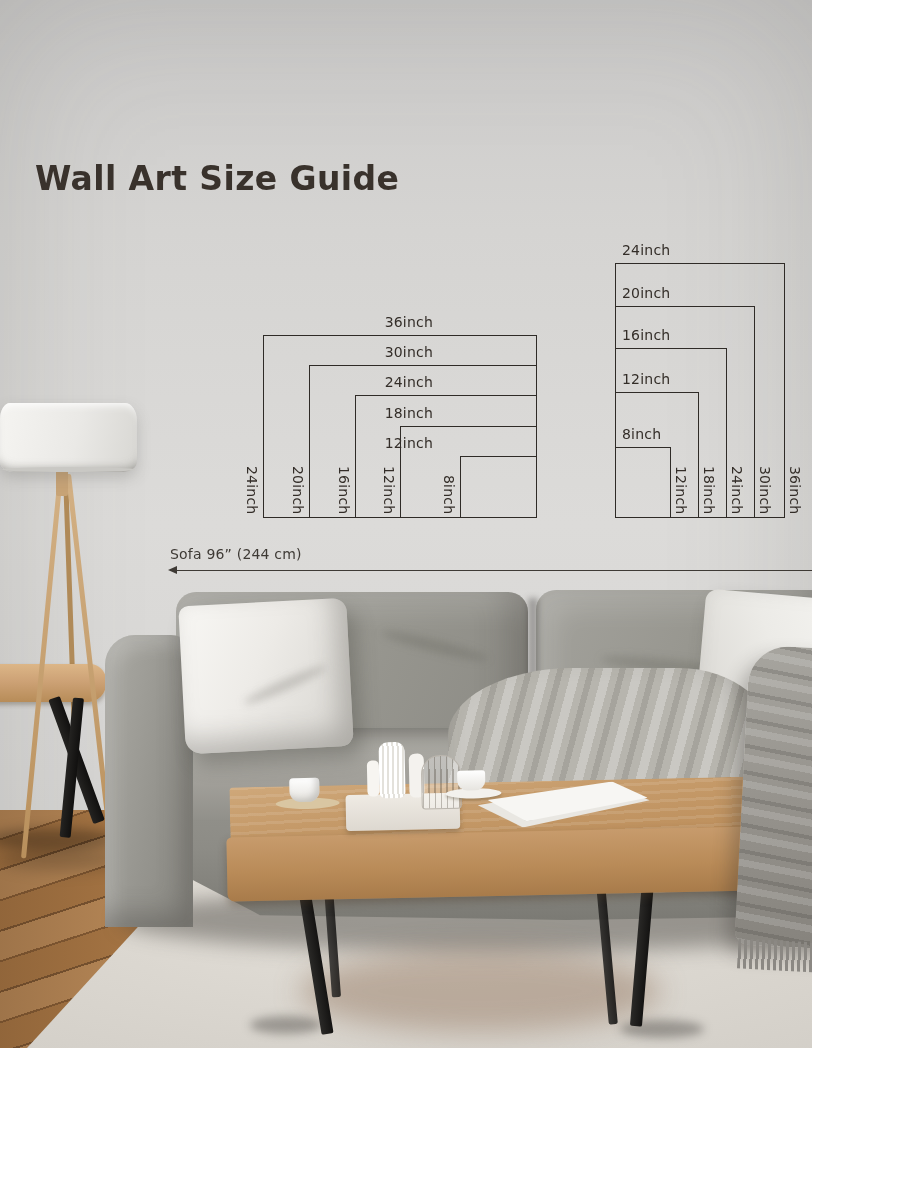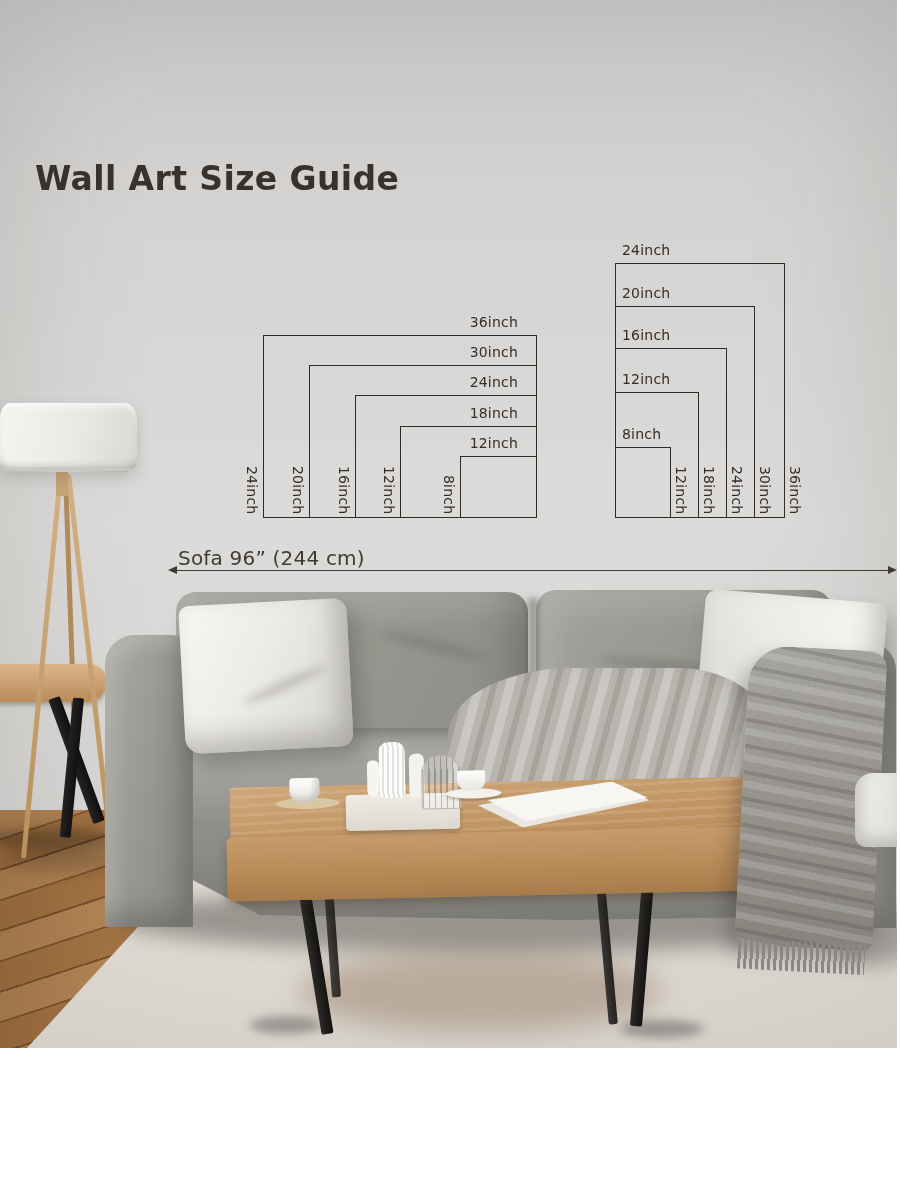--- a/index.html
+++ b/index.html
@@ -1,32 +1,32 @@
 <!DOCTYPE html>
 <html><head>
 <meta charset="utf-8">
 <style>
   html,body{margin:0;padding:0;background:#ffffff;}
   .stage{position:relative;width:900px;height:1200px;background:#ffffff;overflow:hidden;
          font-family:"DejaVu Sans","Liberation Sans",sans-serif;}
-  .photo{position:absolute;left:0;top:0;width:897px;height:1048px;overflow:hidden;
+  .photo{position:absolute;left:0;top:0;width:812px;height:1048px;overflow:hidden;
          background:linear-gradient(180deg,#cbcac9 0%,#d5d4d2 22%,#dcdbd9 50%,#d7d6d4 74%,#cfcecb 100%);}
   .photo::before{content:"";position:absolute;inset:0;box-shadow:inset 0 0 150px rgba(90,88,84,.20);z-index:2;pointer-events:none;}
 
   
   .page-title{position:absolute;left:35px;top:158px;font-size:33px;line-height:42px;font-weight:600;
               letter-spacing:.4px;color:#39322c;z-index:3;}
   .rect{position:absolute;border:1.7px solid #2f2b27;z-index:3;background:transparent;}
   .dimw{position:absolute;font-size:14px;font-weight:500;letter-spacing:.2px;color:#332d28;z-index:4;white-space:nowrap;}
   .dimw.r{text-align:right;}
   .dimh{position:absolute;font-size:14px;font-weight:500;letter-spacing:.2px;color:#332d28;z-index:4;
         writing-mode:vertical-rl;white-space:nowrap;}
   
   .sofa-dim{position:absolute;left:168px;top:546px;width:730px;height:30px;z-index:3;}
-  .sofa-dim-label{position:absolute;left:10px;top:0;font-size:20px;color:#3e3a35;letter-spacing:.2px;}
+  .sofa-dim-label{position:absolute;left:2px;top:0;font-size:14px;color:#3e3a35;letter-spacing:.2px;}
   .dim-line{position:absolute;left:2px;top:24px;width:725px;height:0;border-top:1.7px solid #3e3a35;}
   .dim-line::before{content:"";position:absolute;left:-2px;top:-5.5px;border:4.5px solid transparent;border-right:9px solid #3e3a35;border-left:0;}
   .dim-line::after{content:"";position:absolute;right:-2px;top:-5.5px;border:4.5px solid transparent;border-left:9px solid #3e3a35;border-right:0;}
 
   
   .floor{position:absolute;left:0;top:810px;width:350px;height:240px;z-index:4;
     background:
       linear-gradient(90deg,rgba(60,38,20,.28),rgba(60,38,20,0) 65%),
       repeating-linear-gradient(162deg,#c4925e 0 27px,#8a5f36 27px 29px,#b27e49 29px 56px,#7f5833 56px 58px),#b68450;}
   .rug{position:absolute;left:0;top:822px;width:900px;height:226px;z-index:5;

